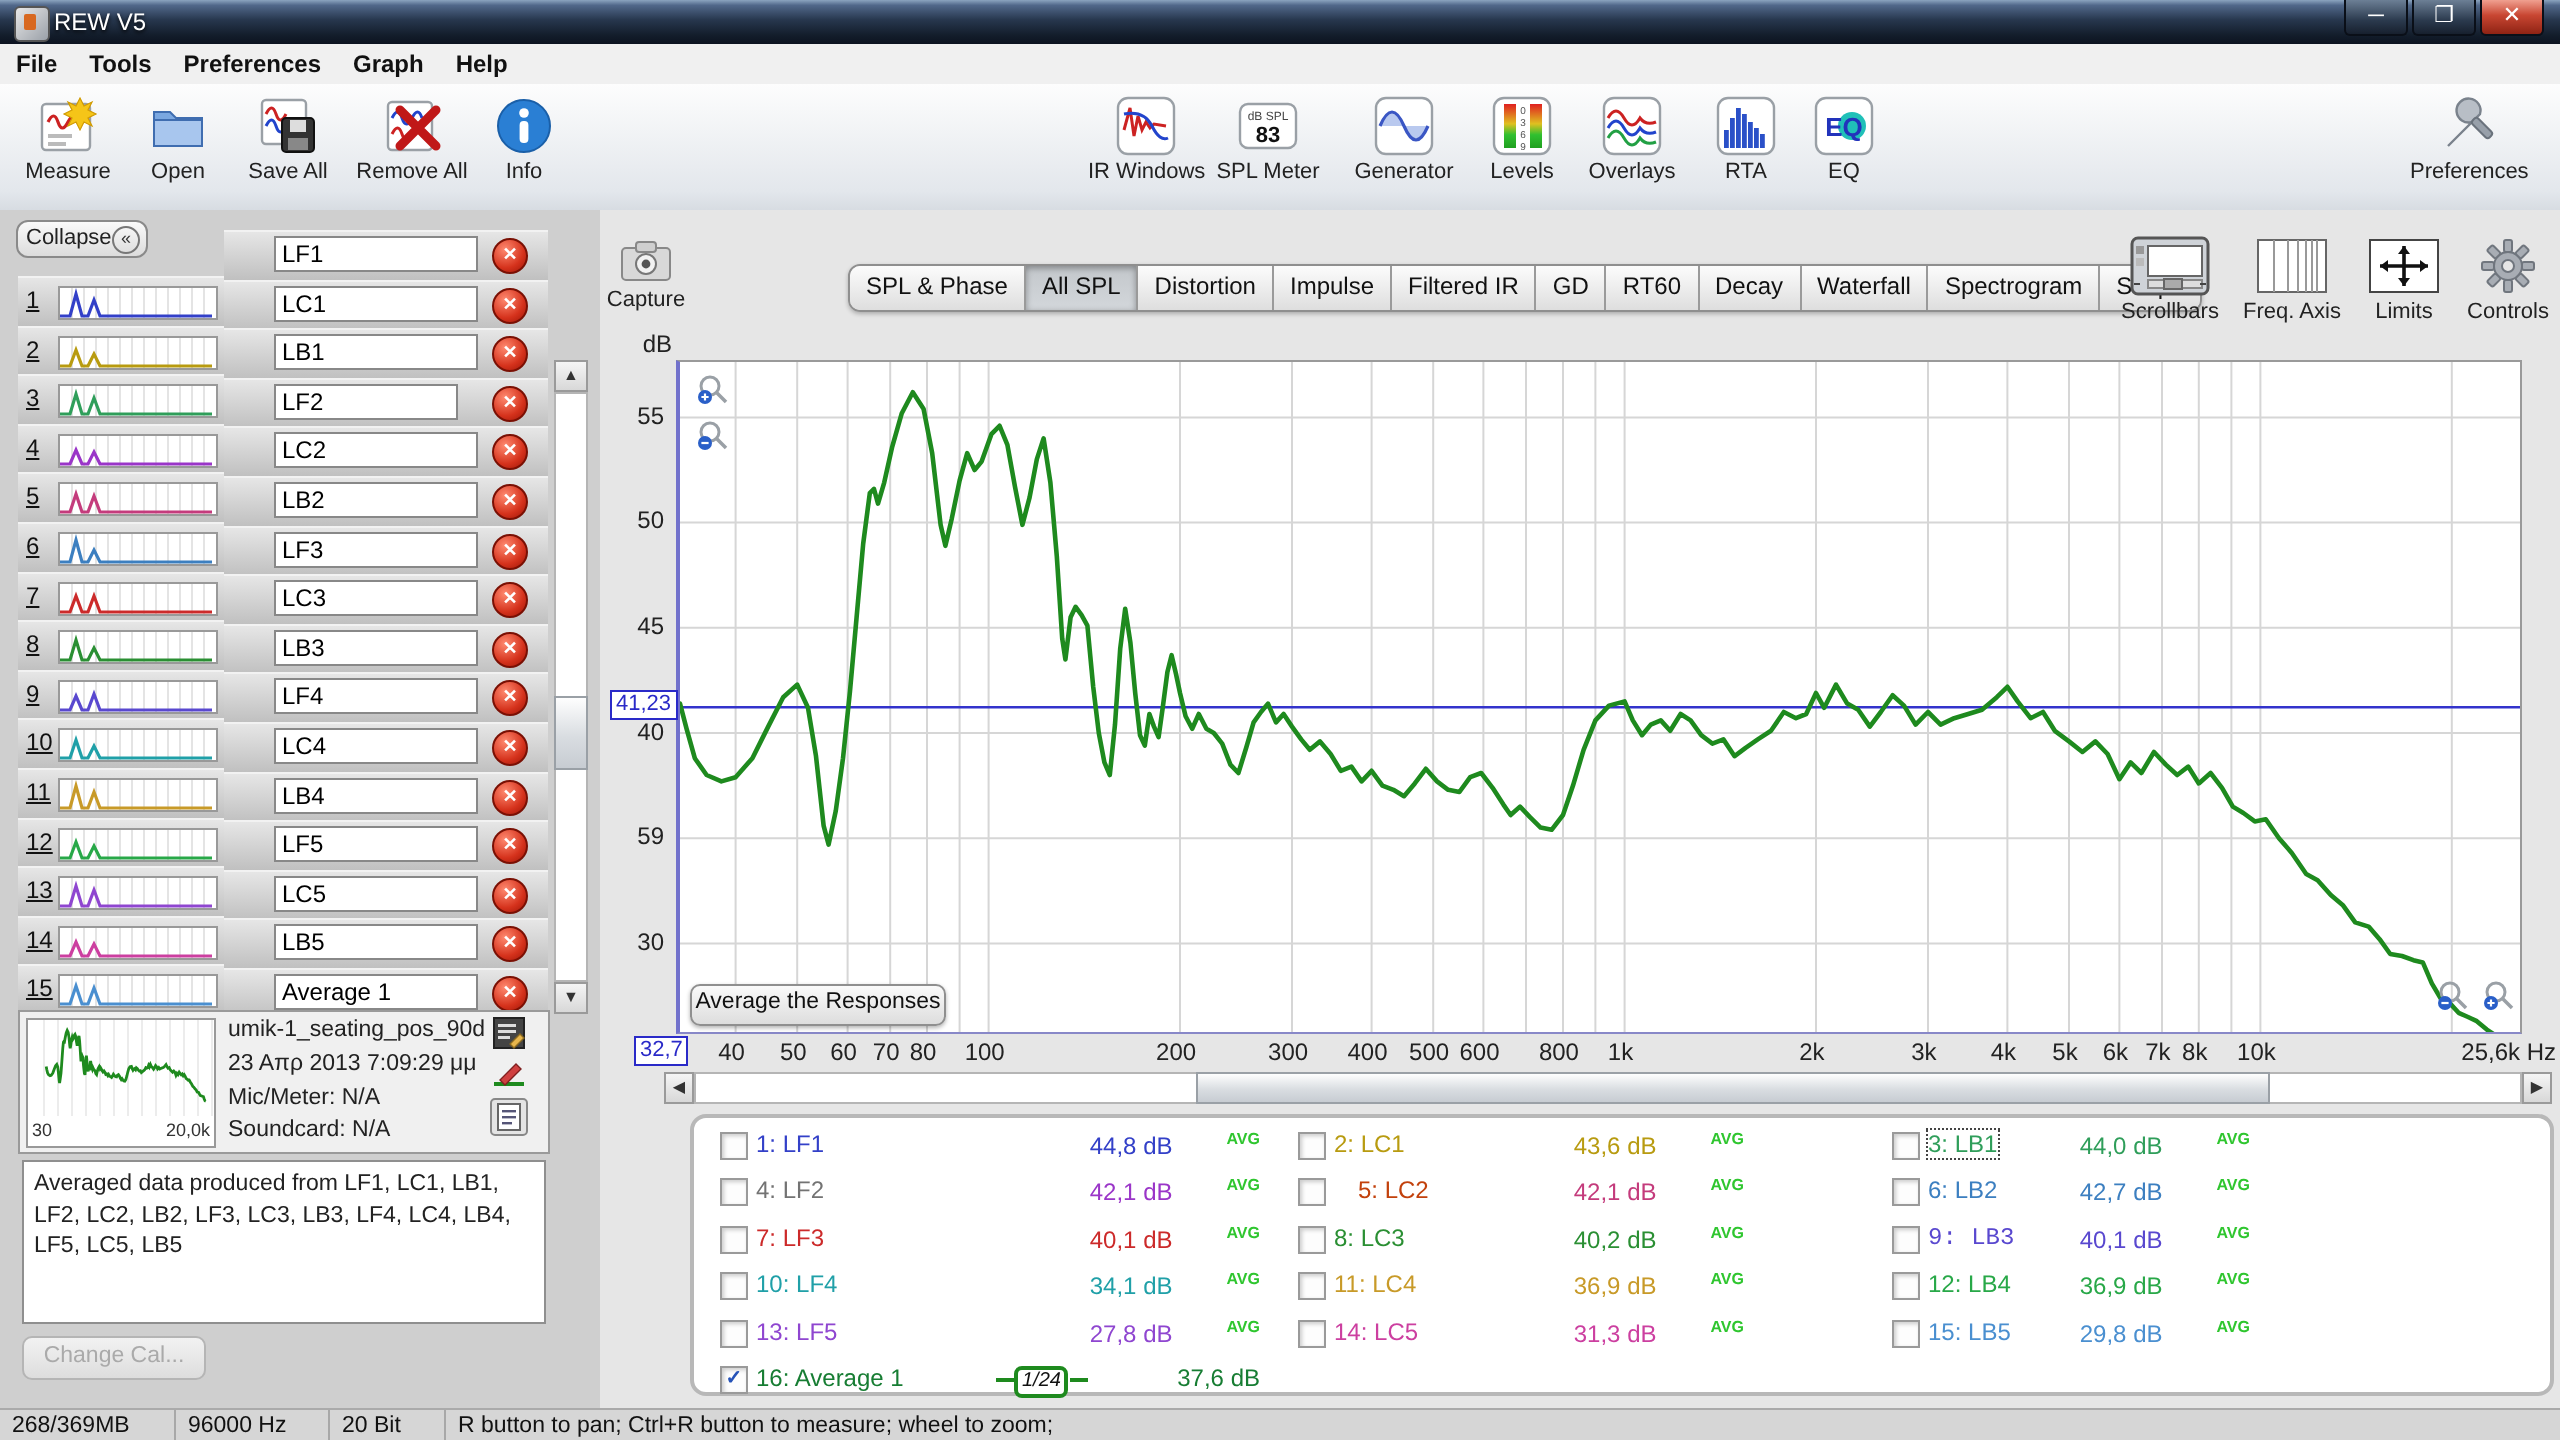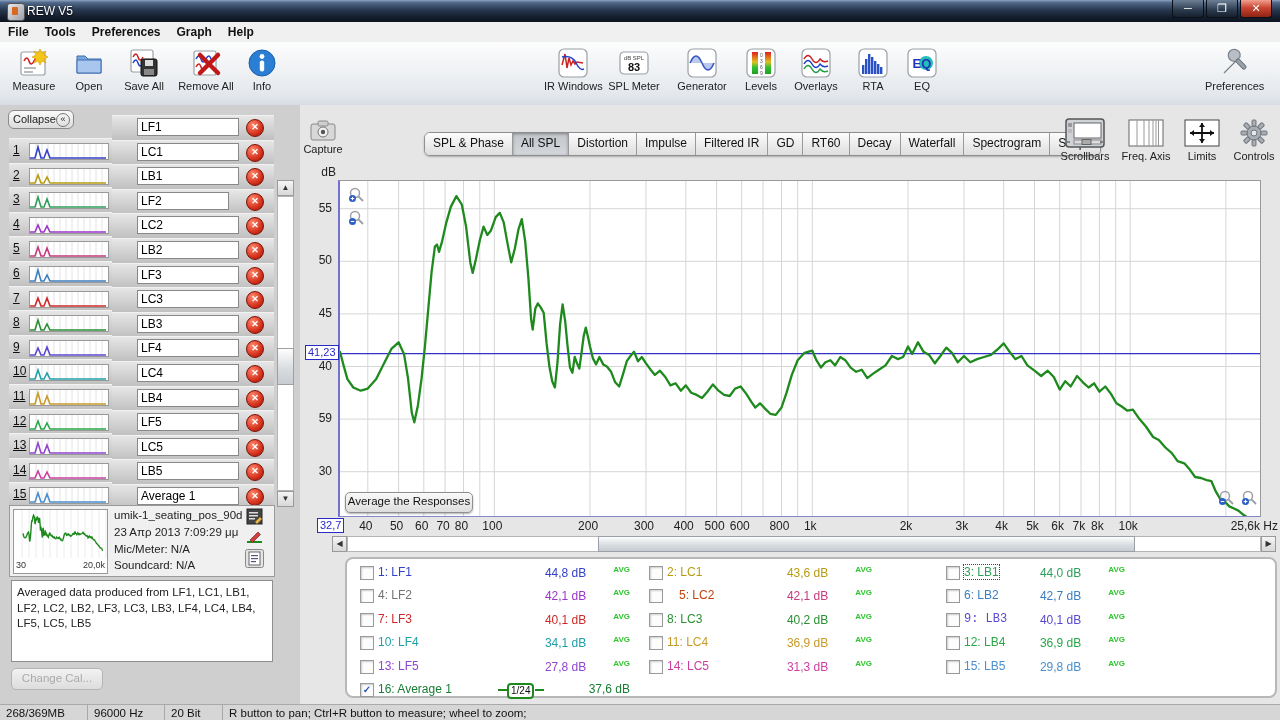--- a/index.html
+++ b/index.html
@@ -81,21 +81,21 @@
   
   #legend{left:345px;top:557px;width:932px;height:141px;background:#fff;border:2px solid #b8b8b8;
     border-radius:8px;box-sizing:border-box;}
   .lg-check{position:absolute;width:12px;height:12px;background:#fdfdfd;border:1px solid #9a9a9a;
     box-shadow:inset 1px 1px 2px rgba(0,0,0,.2);font-size:10px;line-height:11px;text-align:center;color:#2653b8;font-weight:bold;}
   .lg-label{position:absolute;font-size:12px;white-space:nowrap;}
   .lg-label.focused{outline:1px dotted #444;}
   .lg-val{position:absolute;font-size:12px;text-align:right;white-space:nowrap;}
   .lg-val sup{font-size:8px;color:#2fc62f;font-weight:bold;padding-left:27px;}
   #sm-badge{position:absolute;border:2px solid #1e8a1e;border-radius:4px;background:#fff;color:#111;
-    font-size:10px;padding:0 2px;line-height:12px;}
+    font-size:10px;padding:0 2px;line-height:12px;font-style:italic;}
   .sm-dash{position:absolute;width:9px;height:2px;background:#1e8a1e;}
   
   #statusbar{left:0;top:704px;width:1280px;height:16px;background:#d6d6d6;border-top:1px solid #aaa;font-size:11.5px;color:#111;}
   .st-cell{position:absolute;top:0;height:16px;line-height:16px;padding:0 6px;border-right:1px solid #a8a8a8;
     box-sizing:border-box;white-space:nowrap;}
   svg{display:block;}
 </style>
 </head>
 <body>
 

